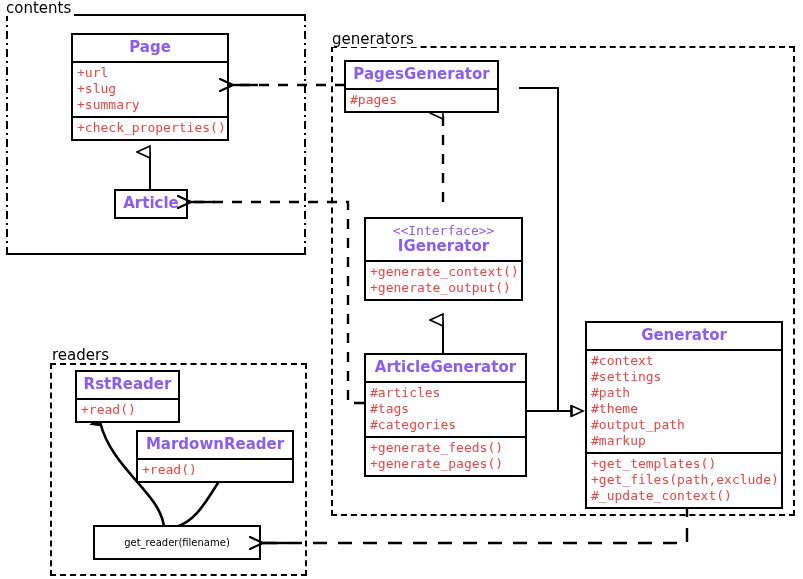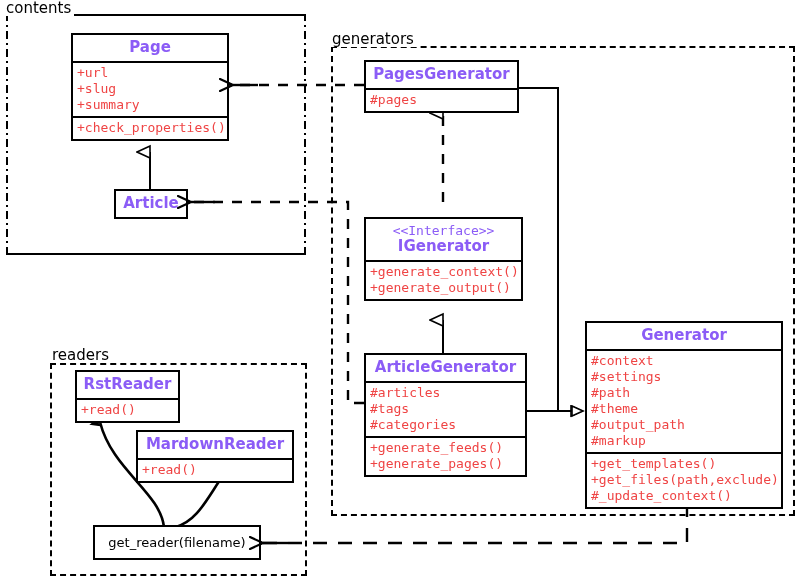--- a/index.html
+++ b/index.html
@@ -78,21 +78,21 @@
     box-sizing: border-box;
     border: 2px solid #000;
     background: #ffffff;
     display: flex;
     align-items: center;
     justify-content: center;
     z-index: 5;
   }
   .plain-box span {
     font-family: "DejaVu Sans", sans-serif;
-    font-size: 13px;
+    font-size: 10px;
     color: #000;
     white-space: nowrap;
   }
 
   
   #edges {
     position: absolute;
     left: 0;
     top: 0;
     width: 803px;
@@ -190,21 +190,21 @@
     </div>
     <div class="cls-compartment cls-sep">
       <div class="member">+check_properties()</div>
     </div>
   </div>
 
   <div class="cls" style="left:114px; top:189px; width:74px;">
     <div class="cls-name">Article</div>
   </div>
 
-  <div class="cls" style="left:364px; top:60px; width:155px;">
+  <div class="cls" style="left:344px; top:60px; width:155px;">
     <div class="cls-name">PagesGenerator</div>
     <div class="cls-compartment cls-sep">
       <div class="member">#pages</div>
     </div>
   </div>
 
   <div class="cls" style="left:364px; top:217px; width:159px;">
     <div class="cls-name">
       <span class="cls-stereo">&lt;&lt;Interface&gt;&gt;</span>
       <span>IGenerator</span>

